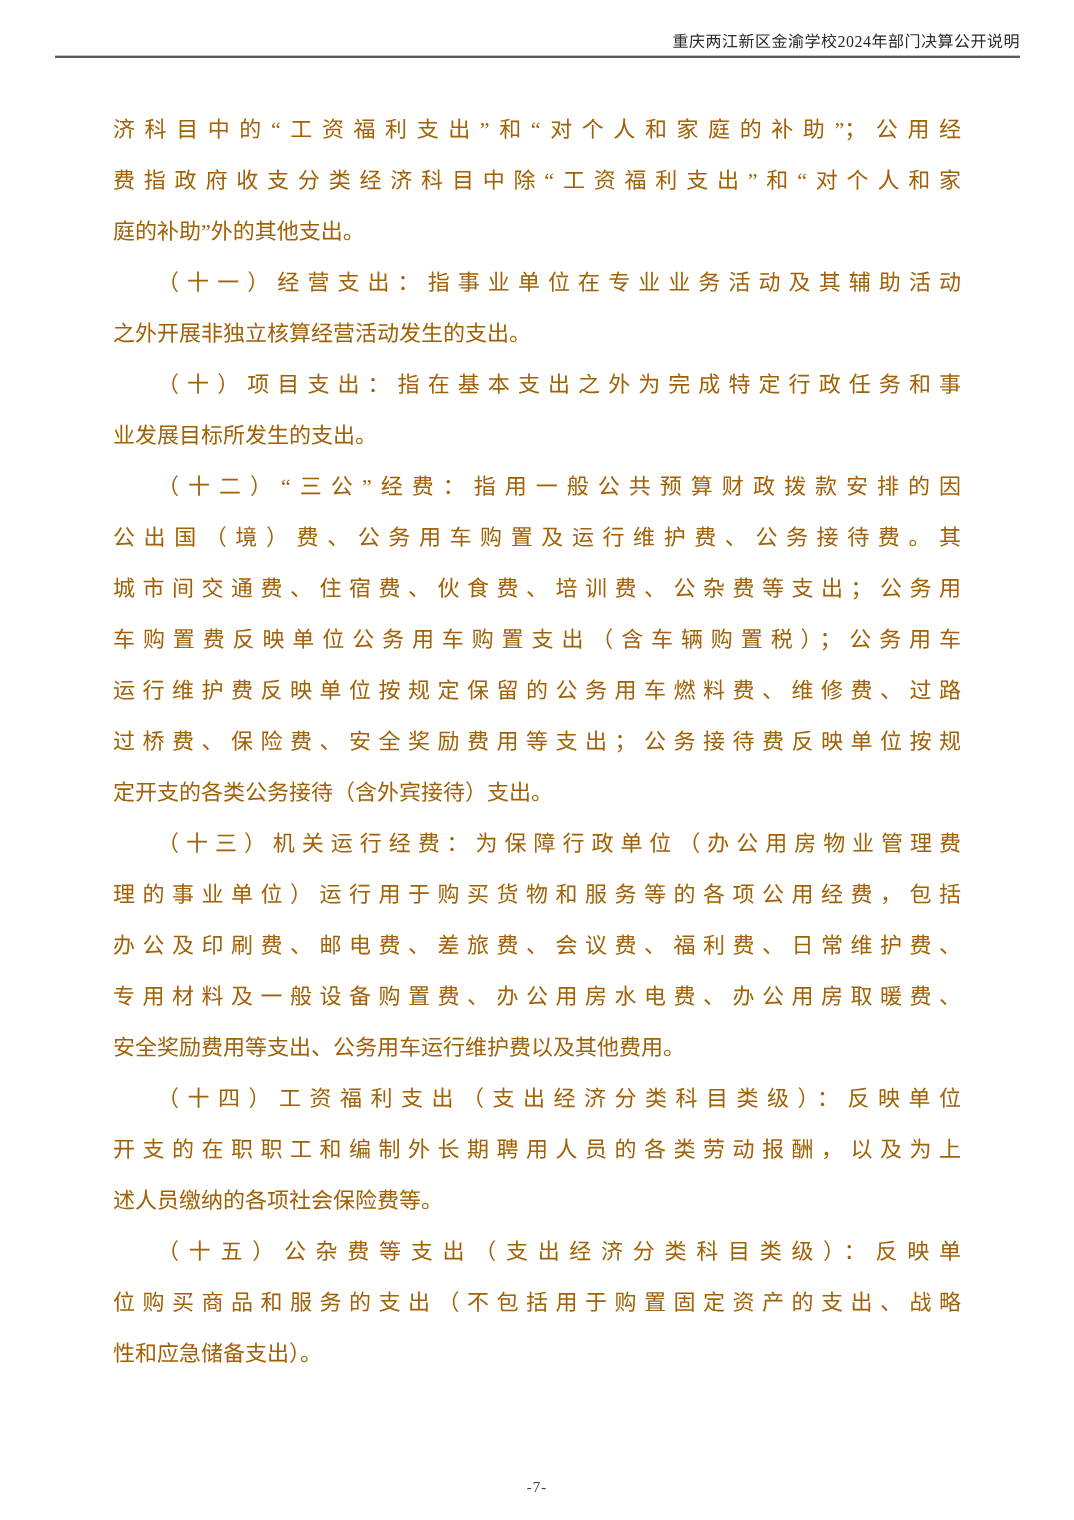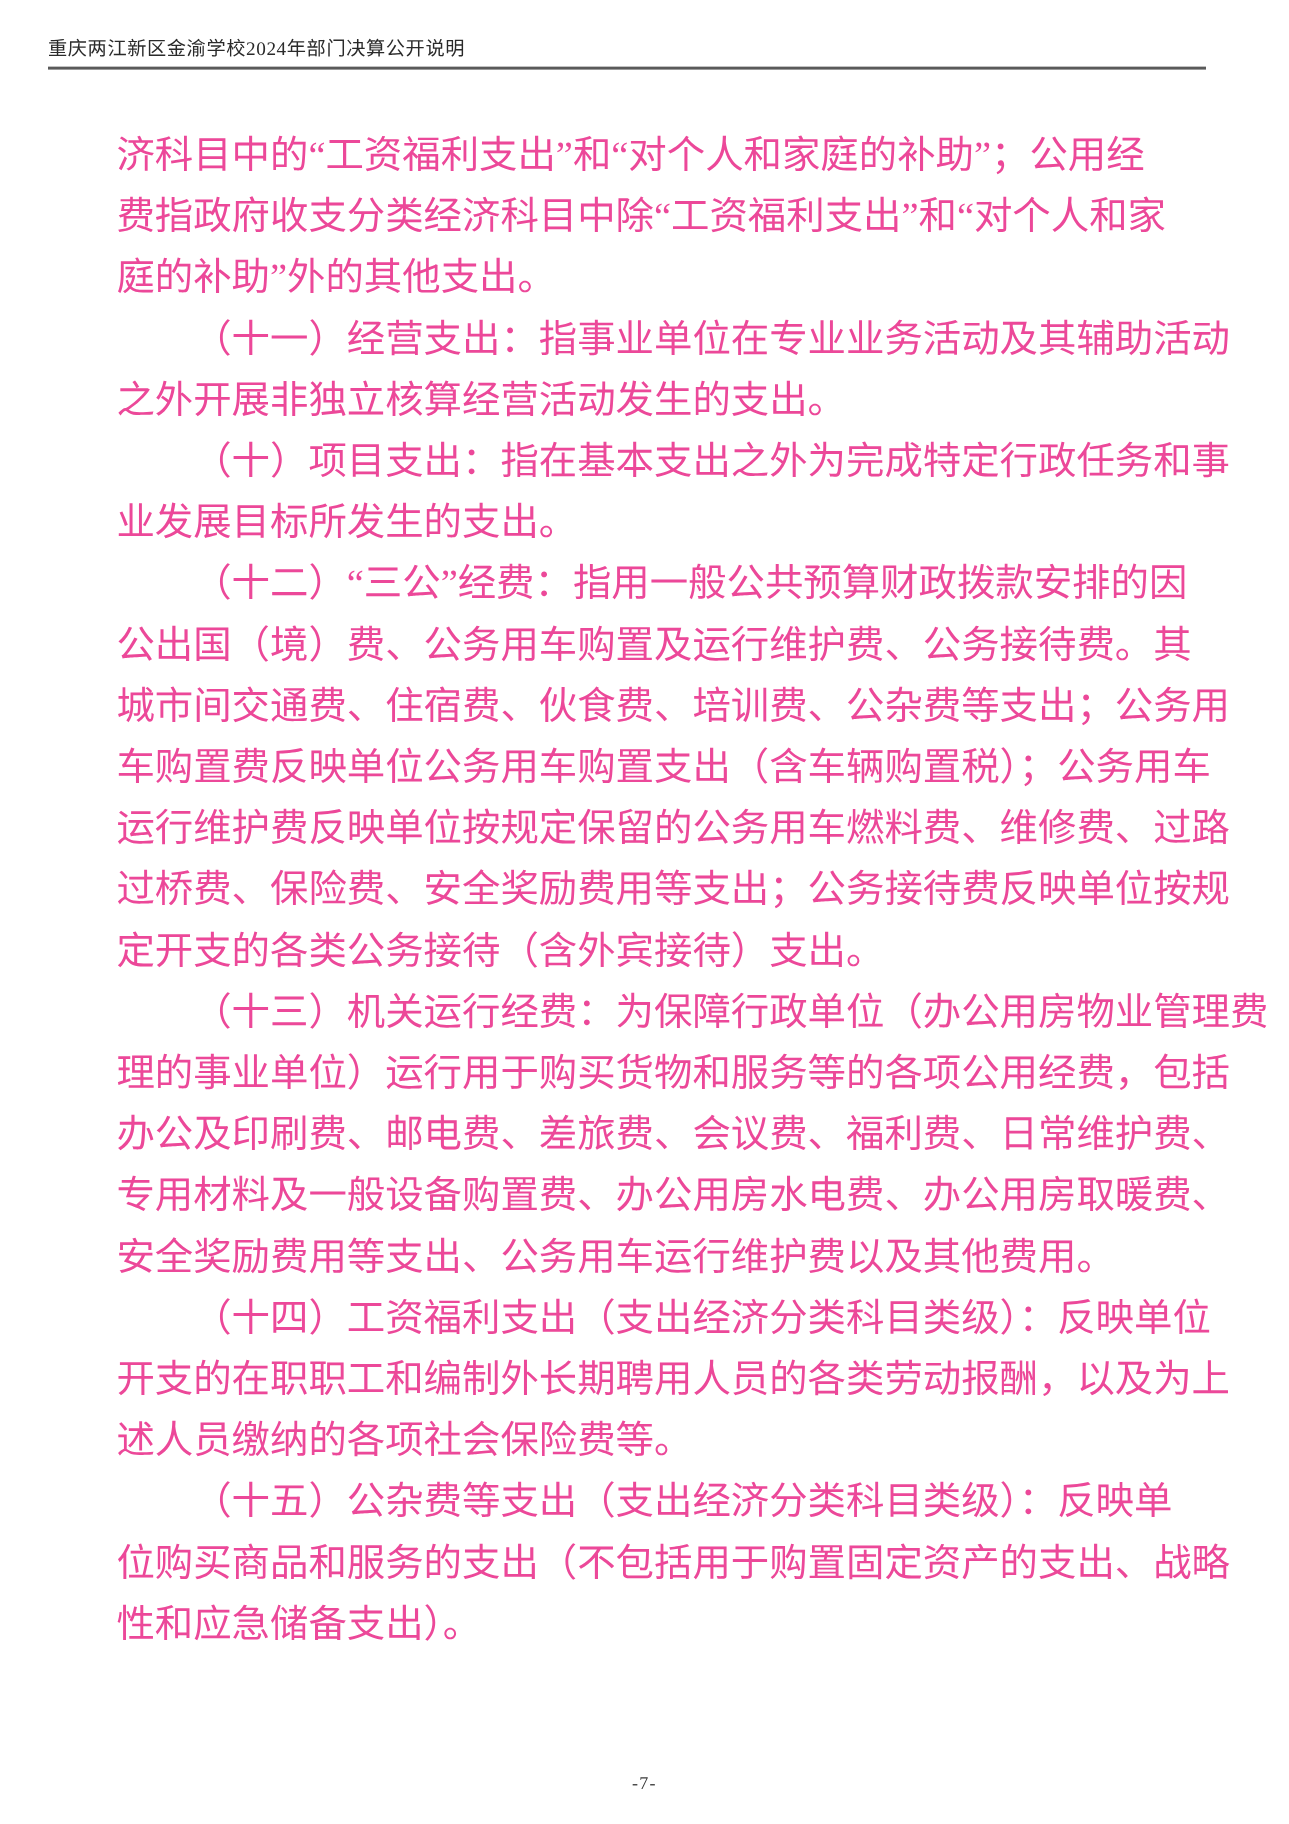--- a/index.html
+++ b/index.html
@@ -13,44 +13,45 @@
     width: 1074px;
     height: 1520px;
     margin: 0 auto;
     background: #ffffff;
     overflow: hidden;
   }
   
   .page-header {
     position: absolute;
     top: 32px;
-    left: 40px;
+    left: 55px;
     width: 965px;
+    text-align: right;
   }
   .header-title {
     font-size: 16px;
     line-height: 20px;
     color: #2a2a2a;
     letter-spacing: 0.5px;
     white-space: nowrap;
   }
   .header-rule {
     margin-top: 3px;
     height: 3px;
     background: linear-gradient(to bottom, #c2c2c2 0 1px, #5a5a5a 1px 3px);
   }
   
   .content {
     position: absolute;
     top: 104px;
-    left: 97px;
+    left: 113px;
     width: 848px;
-    font-size: 32px;
+    font-size: 22px;
     line-height: 51px;
-    color: #ec4899;
+    color: #a16207;
   }
   .paragraph { margin: 0; }
   .line {
     text-align: justify;
     text-align-last: justify;
     white-space: nowrap;
   }
   .line.end {
     text-align-last: left;
     white-space: normal;

